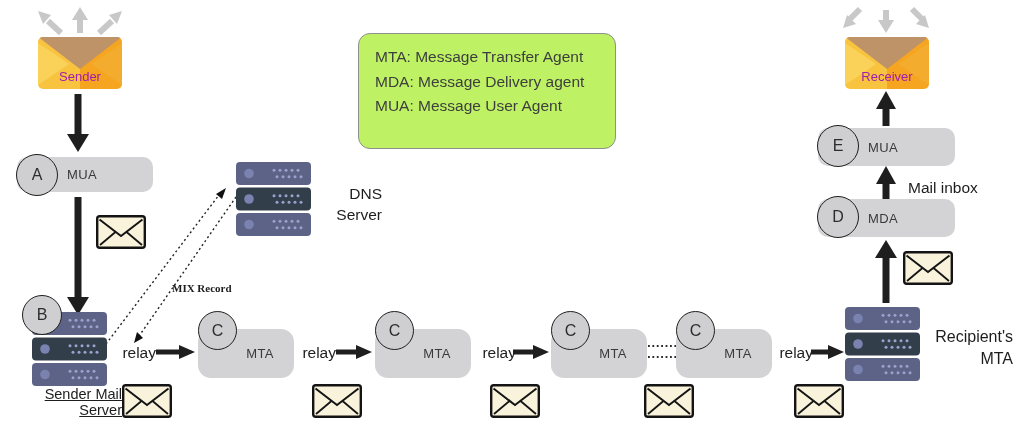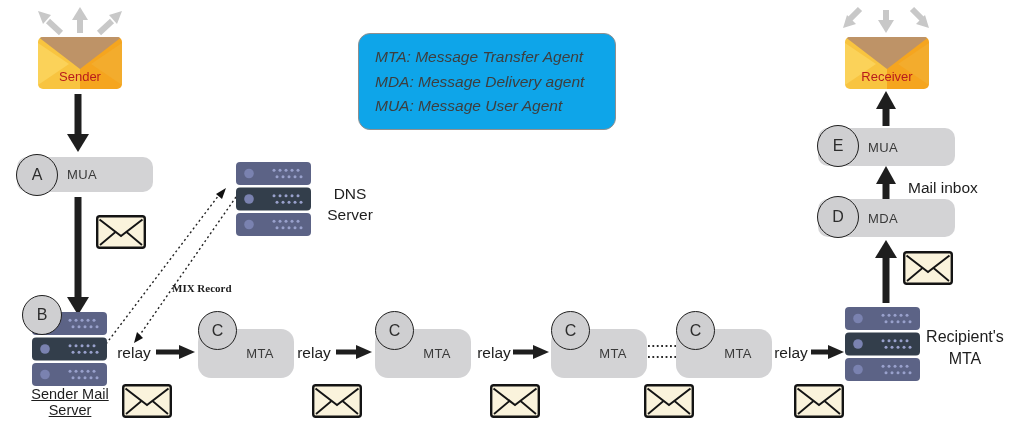--- a/index.html
+++ b/index.html
@@ -17,27 +17,27 @@
   .pill-label{font-size:13px;letter-spacing:.4px;}
   .pill .side-label{margin-left:50px;}
   .pill-mta{width:96px;height:49px;top:329px;border-radius:13px;justify-content:center;}
   .pill-mta .pill-label{margin-left:28px;}
   .badge{position:absolute;width:40px;height:40px;border-radius:50%;background:var(--badge_gray);
          border:1.5px solid #1f1f1f;display:flex;align-items:center;justify-content:center;
          font-size:16px;color:#2d2d2d;box-sizing:border-box;z-index:3;}
   .badge-on-pill{left:-1px;top:-3px;width:42px;height:42px;}
   .badge-mta{left:0px;top:-18px;width:39px;height:39px;}
   .lbl{position:absolute;z-index:2;font-size:15.5px;line-height:1.1;color:#1d1d1d;}
-  .center{text-align:center;}
-  .legend{position:absolute;left:358px;top:33px;width:258px;height:97px;box-sizing:border-box;
-          border:1.6px solid #8f8f8f;border-radius:12px;background:#0ea5e9;z-index:2;
-          padding:11px 0 0 16px;font-style:italic;}
+  .center{text-align:right;}
+  .legend{position:absolute;left:358px;top:33px;width:258px;height:116px;box-sizing:border-box;
+          border:1.6px solid #8f8f8f;border-radius:12px;background:#bef264;z-index:2;
+          padding:11px 0 0 16px;}
   .legend div{font-size:15.5px;line-height:24.5px;color:#3e3e3e;}
   .env-label{position:absolute;width:84px;text-align:center;font-size:13px;font-weight:500;
-             color:#b91c1c;z-index:3;}
+             color:#a21caf;z-index:3;}
   .mix{font-weight:600;font-size:11px;font-family:Liberation Serif, serif;}
 </style>
 </head>
 <body>
 
 <div class="canvas">
 
   <svg width="0" height="0" style="position:absolute" aria-hidden="true">
     <defs>
       <g id="server3">

